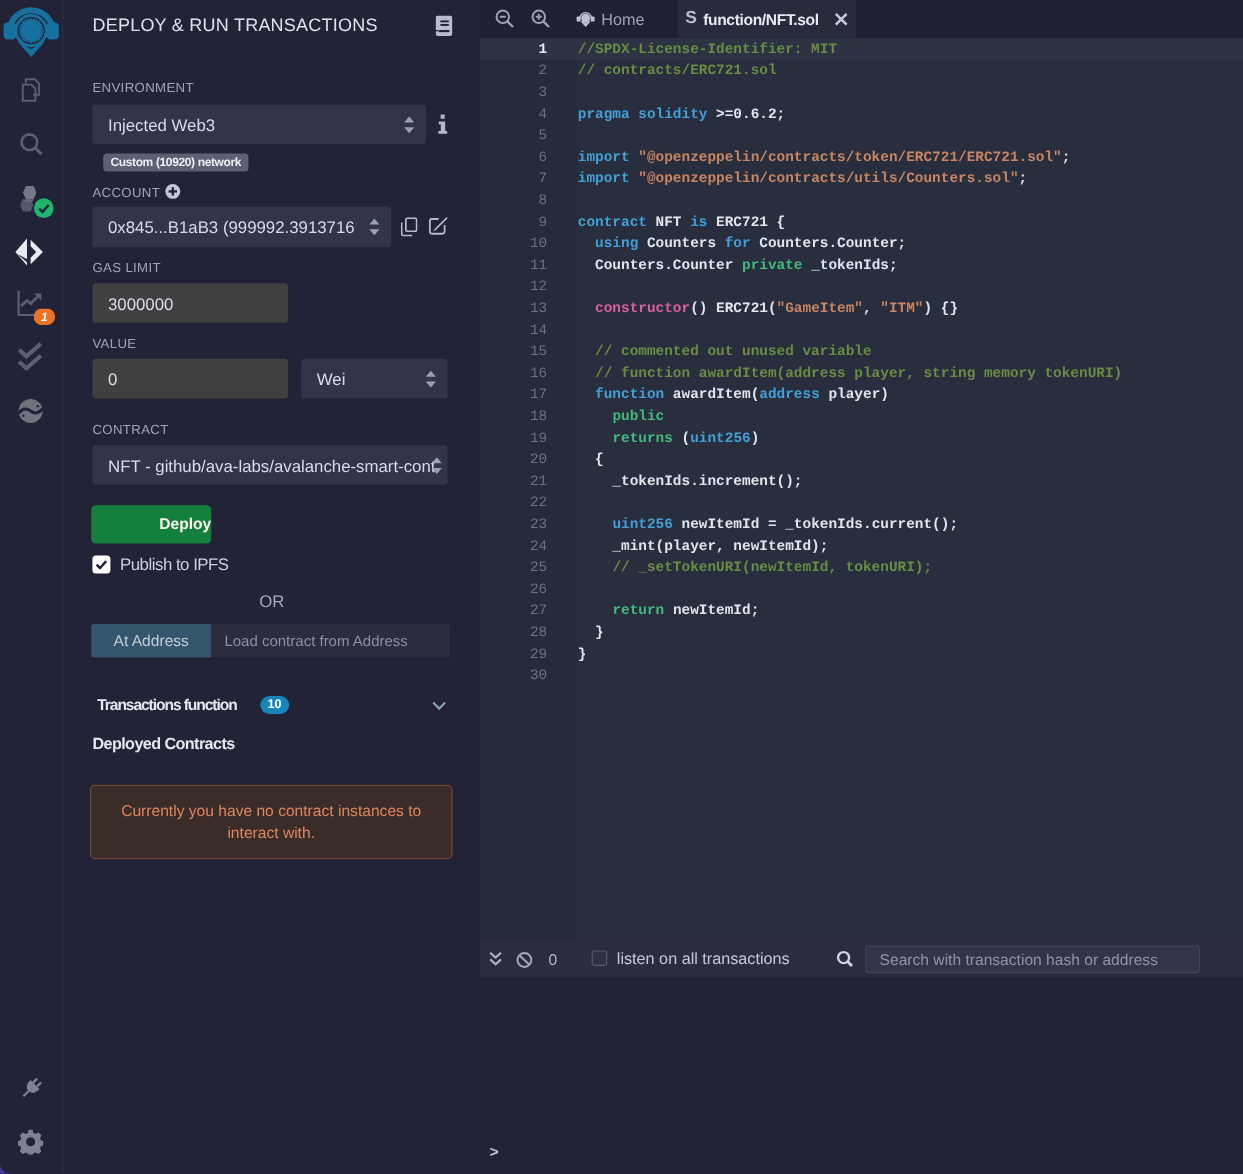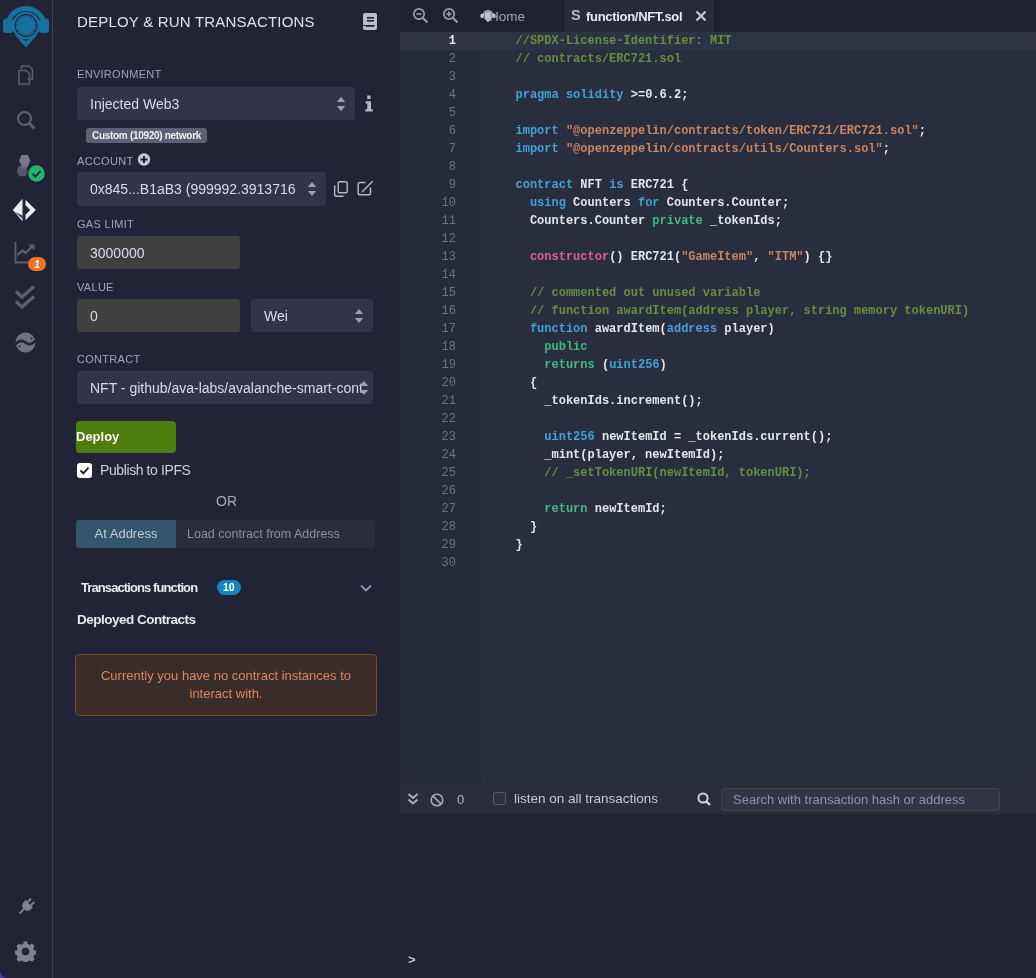--- a/index.html
+++ b/index.html
@@ -17,21 +17,21 @@
   .inp { background:#404040; }
   .sel span.v, .inp span.v { position:absolute; left:13px; top:50%; transform:translateY(-50%); white-space:nowrap; }
   .updn { position:absolute; right:9px; top:50%; transform:translateY(-50%); }
   
   #main { left:400px; top:0; width:636px; height:978px; background:#262b3a; }
   #tabbar { left:0; top:0; width:636px; height:32px; background:#1f2130; }
   #codearea { left:81px; top:32px; width:555px; height:751px; background:#292e3e; }
   #row1 { left:0; top:32px; width:636px; height:18px; background:#2e3344; }
   .cl { position:absolute; left:0; width:636px; height:18px; font-family:"Liberation Mono", monospace; font-size:12px; line-height:18px; white-space:pre; color:#e3e5ec; font-weight:bold; }
   .cl .n { position:absolute; left:0; top:0; width:56px; text-align:right; color:#6b7183; font-weight:normal; }
-  .cl .t { position:absolute; left:81.5px; top:0;margin-left:34px; }
+  .cl .t { position:absolute; left:81.5px; top:0; }
   .c { color:#688c42; } .k { color:#42a0d6; } .s { color:#c98562; } .g { color:#43b97c; } .m { color:#d8619d; }
   
   #termbar { left:0; top:783px; width:636px; height:31px; background:#2b2d3d; }
   #termbody { left:0; top:814px; width:636px; height:164px; background:#222334; }
 </style>
 </head>
 <body>
 <div class="abs" id="purple"></div>
 <div class="abs" id="sidebar">
 
@@ -182,21 +182,21 @@
   </div>
 
   <div class="lbl" style="left:24px;top:353px;">CONTRACT</div>
   <div class="sel" style="left:24px;top:371px;width:296px;height:33px;">
       <span class="v" style="max-width:272px;overflow:hidden;display:inline-block;">NFT - github/ava-labs/avalanche-smart-contract-quickstart</span>
     <svg class="updn" style="right:4px" width="10" height="14" viewBox="0 0 10 14">
         <path fill="#9ba0b5" d="M5 0 L9.2 5 H0.8 Z M5 14 L0.8 9 H9.2 Z"></path>
       </svg>
   </div>
 
-  <div class="abs" style="left:23px;top:421px;width:100px;height:32px;background:#4d7c0f;border-radius:4px;text-align:left;line-height:32px;font-size:13px;font-weight:bold;color:#fdf4ee;">Deploy</div>
+  <div class="abs" style="left:23px;top:421px;width:100px;height:32px;background:#15803d;border-radius:4px;text-align:right;line-height:32px;font-size:13px;font-weight:bold;color:#fdf4ee;">Deploy</div>
   <div class="abs" style="left:24px;top:463px;width:15px;height:15px;background:#fff;border-radius:3px;">
     <svg width="15" height="15" viewBox="0 0 15 15">
         <path d="M3.5 7.5 L6.3 10.3 L11.5 4.6" fill="none" stroke="#222336" stroke-width="2"></path>
       </svg>
   </div>
   <div class="abs" style="left:47px;top:463px;font-size:14px;color:#ccd0de;line-height:15px;letter-spacing:-0.4px;">Publish to IPFS</div>
   <div class="abs" style="left:0;top:493px;width:347px;text-align:center;font-size:14px;color:#a6a8bc;">OR</div>
   <div class="abs" style="left:23px;top:520px;width:100px;height:28px;background:#33566e;border-radius:3px 0 0 3px;text-align:center;line-height:28px;font-size:13px;font-weight:normal;color:#c3cdd6;">At Address</div>
   <div class="abs" style="left:123px;top:520px;width:199px;height:28px;background:#2b2d3f;border-radius:0 3px 3px 0;line-height:28px;font-size:12.5px;color:#8b8fa3;padding-left:11px;">Load contract from Address</div>
 
@@ -227,21 +227,21 @@
       <g fill="#c0c4d2">
           <g fill="#c0c4d2">
         <path d="M8 18 a16 16 0 0 1 32 0 l-3.4 0 a12.6 12.6 0 0 0 -25.2 0 z" transform="translate(0,4)"></path>
         <rect x="1.5" y="17" width="10" height="13" rx="3"></rect>
         <rect x="36.5" y="17" width="10" height="13" rx="3"></rect>
         <circle cx="24" cy="21.5" r="11" fill="#c0c4d2"></circle>
         <path d="M13.5 29.5 L24 41.5 L34.5 29.5 L24 35 z" stroke="#c0c4d2" stroke-width="3"></path>
       </g>
         </g>
     </svg>
-    <div class="abs" style="left:89px;top:9px;font-size:13.5px;color:#9fa3b8;">Home</div>
+    <div class="abs" style="left:101px;top:9px;font-size:13.5px;color:#9fa3b8;">Home</div>
     <div class="abs" style="left:166px;top:0;width:147px;height:32px;background:#272b3a;border-right:1px solid #2c2f40;"></div>
     <div class="abs" style="left:171px;top:7px;width:12px;height:18px;font-size:14.5px;font-weight:bold;color:#b7bbca;font-family:'Liberation Sans';">S</div>
     <div class="abs" style="left:186px;top:9px;font-size:13px;font-weight:bold;color:#e8eaf2;letter-spacing:-0.3px;line-height:15px;">function/NFT.sol</div>
     <svg class="abs" style="left:295px;top:10px" width="12" height="12" viewBox="0 0 12 12">
       <path d="M1.5 1.5 L10.5 10.5 M10.5 1.5 L1.5 10.5" stroke="#c9ccd9" stroke-width="2.1"></path>
     </svg>
   </div>
   <div class="abs" id="codearea"></div>
   <div class="abs" id="row1"></div>
   <div class="cl" style="top:32px"><span class="n" style="color:#e8eaf0;font-weight:bold">1</span><span class="t"><span class="c">//SPDX-License-Identifier: MIT</span></span></div>

